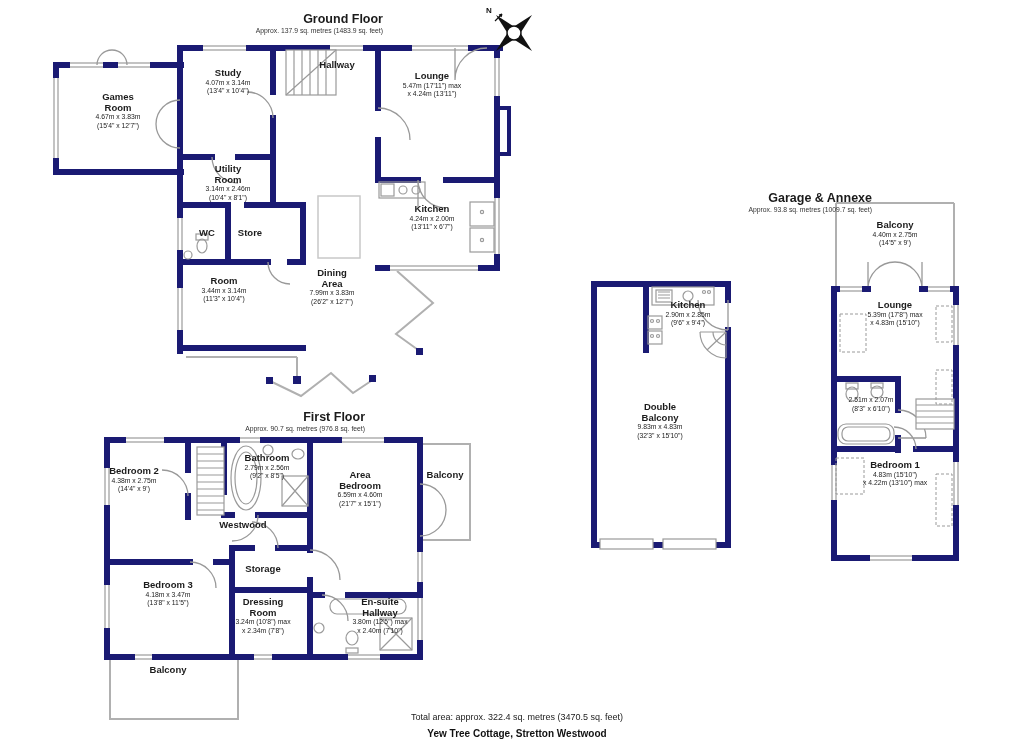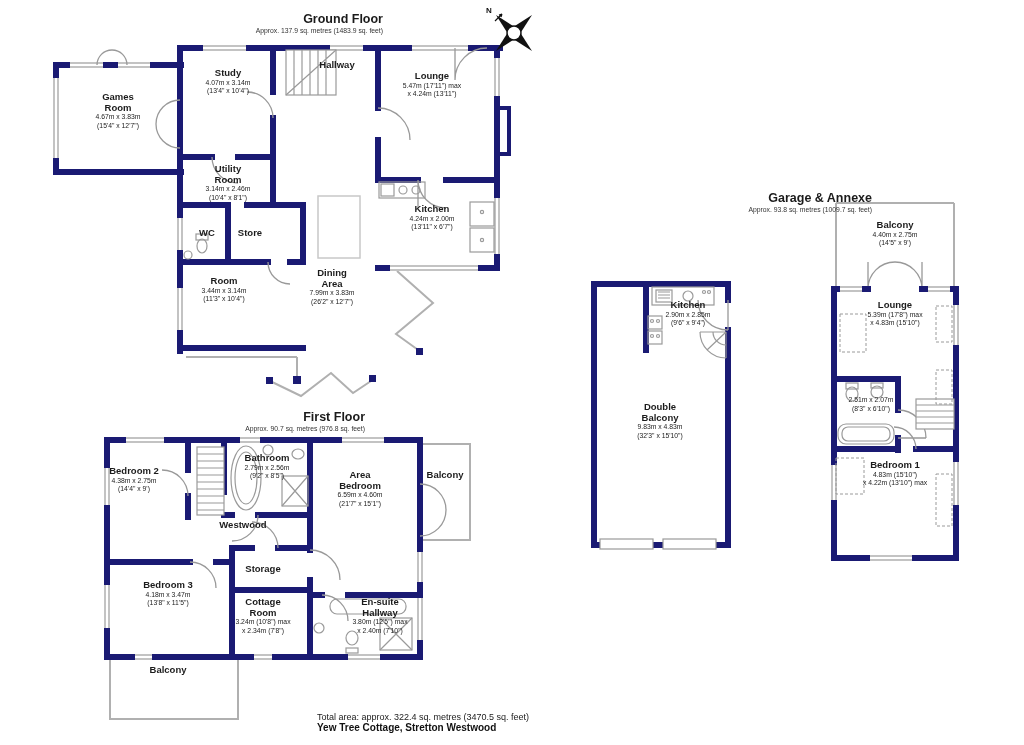--- a/index.html
+++ b/index.html
@@ -5,23 +5,23 @@
   html,body{margin:0;padding:0}
   body{width:1024px;height:745px;position:relative;background:#ffffff;
        font-family:"Liberation Sans",sans-serif;color:#111;overflow:hidden}
   svg.plan{position:absolute;left:0;top:0}
   .room{position:absolute;text-align:center;z-index:5}
   .rn{display:block;font-weight:bold;font-size:9.5px;line-height:1.12;white-space:pre-line;color:#1b1b1b}
   .rd{display:block;font-size:6.8px;line-height:1.3;color:#222}
   .plan-title{position:absolute;text-align:right;z-index:5}
   .pt{font-weight:bold;font-size:12.5px;color:#1b1b1b}
   .ps{font-size:6.8px;margin-top:1px;color:#333}
-  .footer{position:absolute;left:317px;top:712px;width:400px;text-align:left;z-index:5}
+  .footer{position:absolute;left:317px;top:712px;width:400px;text-align:center;z-index:5}
   .f1{font-size:9px;color:#222}
-  .f2{font-size:10px;font-weight:bold;margin-top:0;color:#111}
+  .f2{font-size:10px;font-weight:bold;margin-top:6px;color:#111}
   .nlabel{position:absolute;left:486px;top:6px;font-size:8px;font-weight:bold;z-index:6}
 </style>
 </head>
 <body>
 
 <svg class="plan" width="1024" height="745" viewBox="0 0 1024 745">
 
   <g>
 
     <path d="M397,271 L433,303 L396,334 L421,352 M270,381 L301,396 L331,373 L353,393 L374,379 M186,357 H297 M297,357 V378" stroke="#b0b0b0" stroke-width="2" fill="none"></path>
@@ -282,21 +282,21 @@
 </div>
 <div class="room" style="left:118px;top:580px;width:100px">
   <span class="rn">Bedroom 3</span>
   <span class="rd">4.18m x 3.47m</span>
   <span class="rd">(13'8" x 11'5")</span>
 </div>
 <div class="room" style="left:213px;top:564px;width:100px">
   <span class="rn">Storage</span>
 </div>
 <div class="room" style="left:213px;top:597px;width:100px">
-  <span class="rn">Cottage
+  <span class="rn">Dressing
 Room</span>
   <span class="rd">3.24m (10'8") max</span>
   <span class="rd">x 2.34m (7'8")</span>
 </div>
 <div class="room" style="left:330px;top:597px;width:100px">
   <span class="rn">En-suite
 Hallway</span>
   <span class="rd">3.80m (12'5") max</span>
   <span class="rd">x 2.40m (7'10")</span>
 </div>

